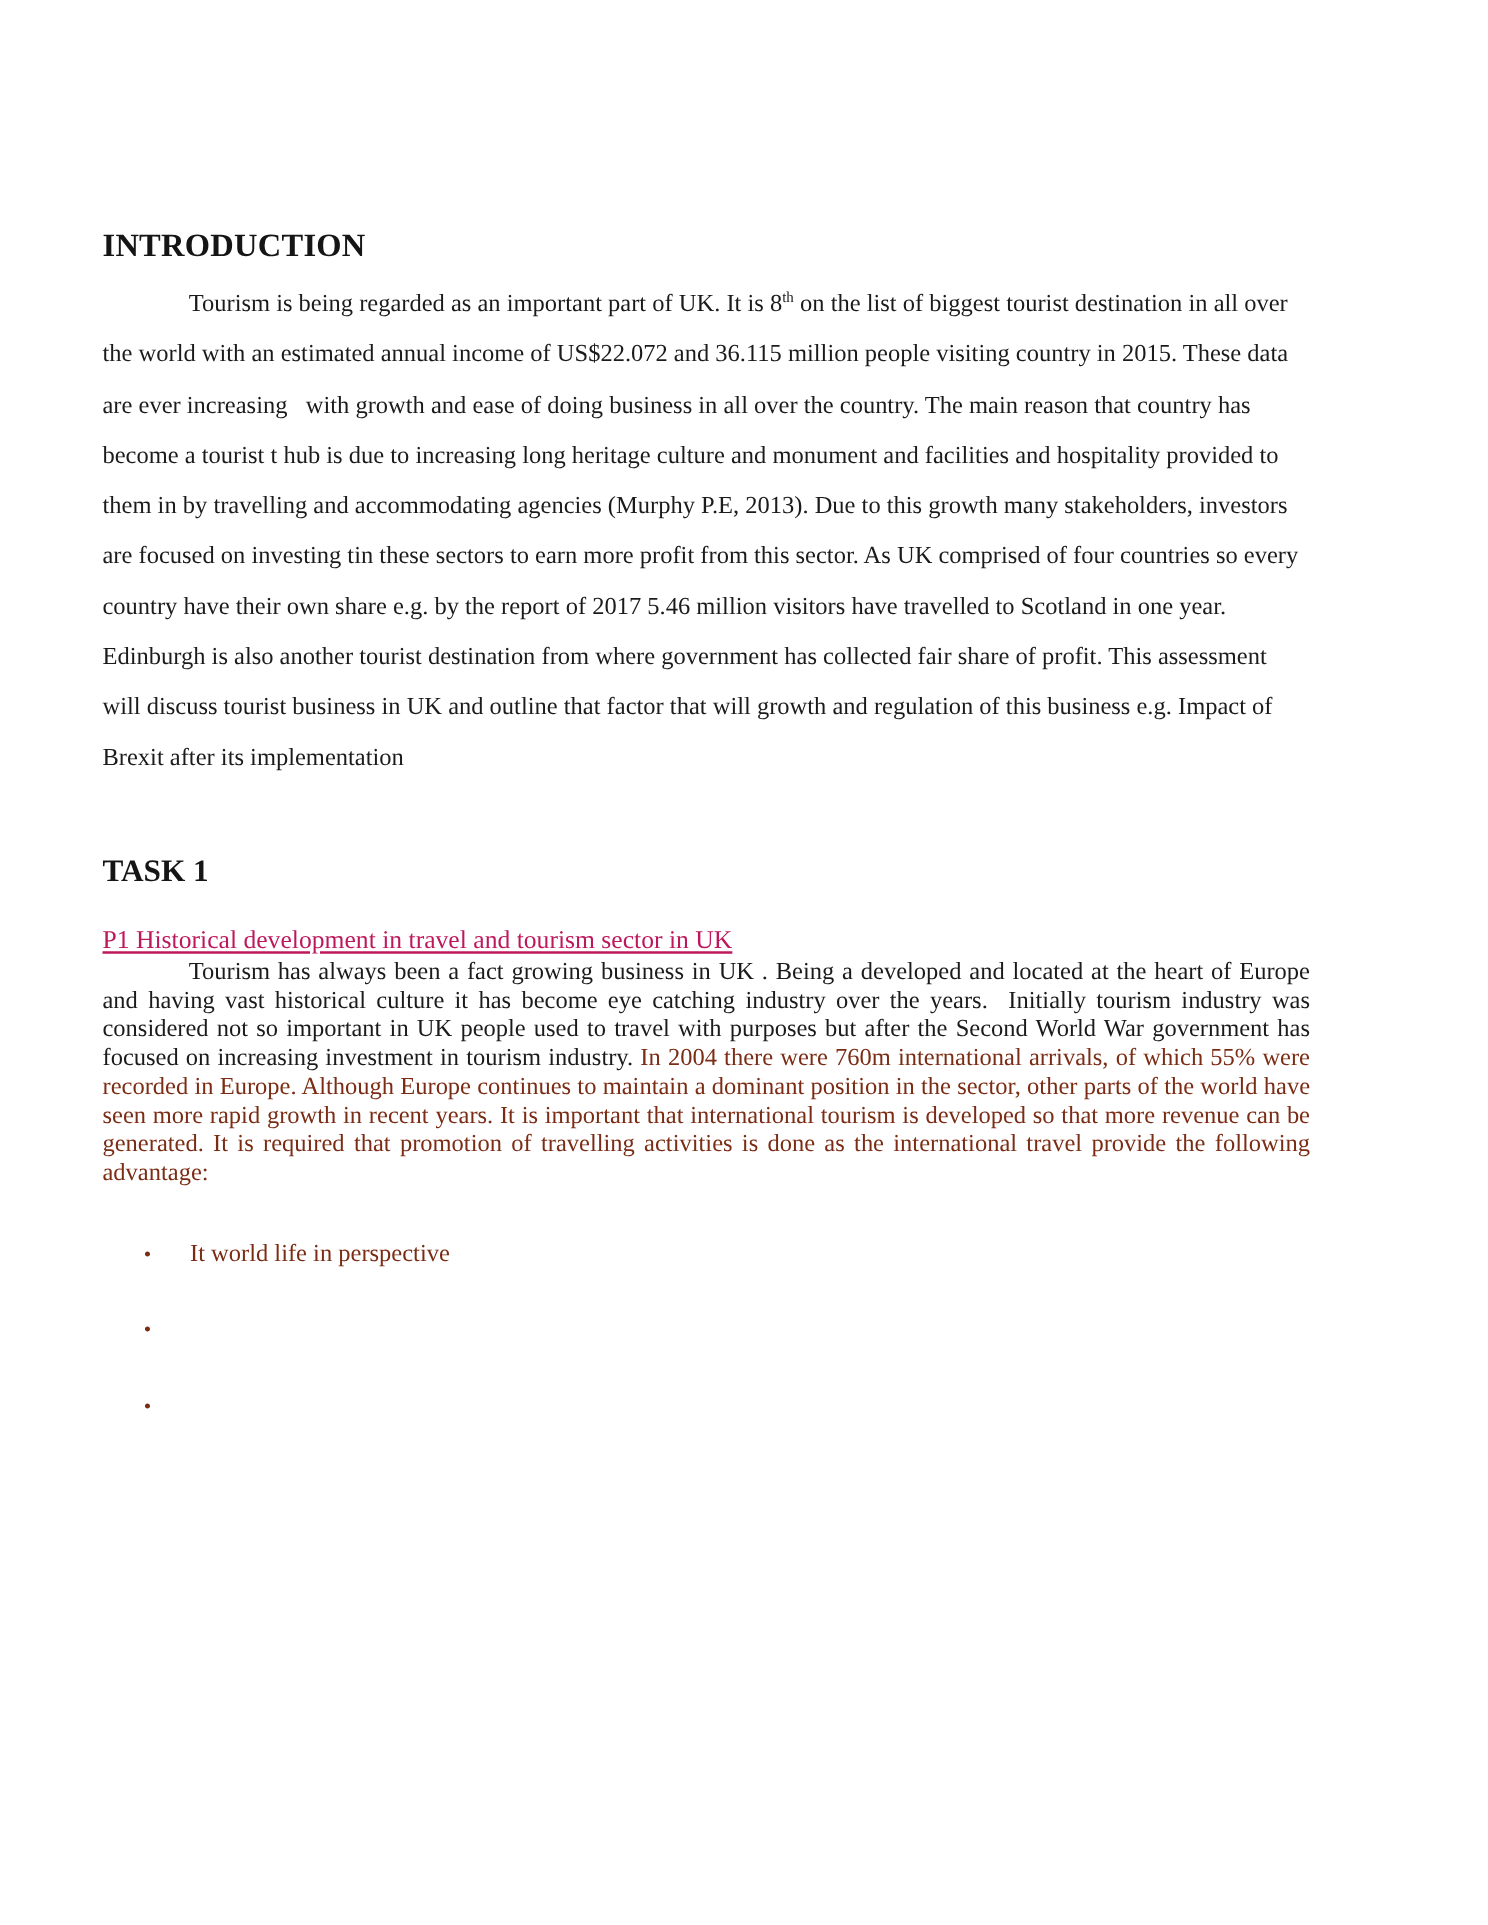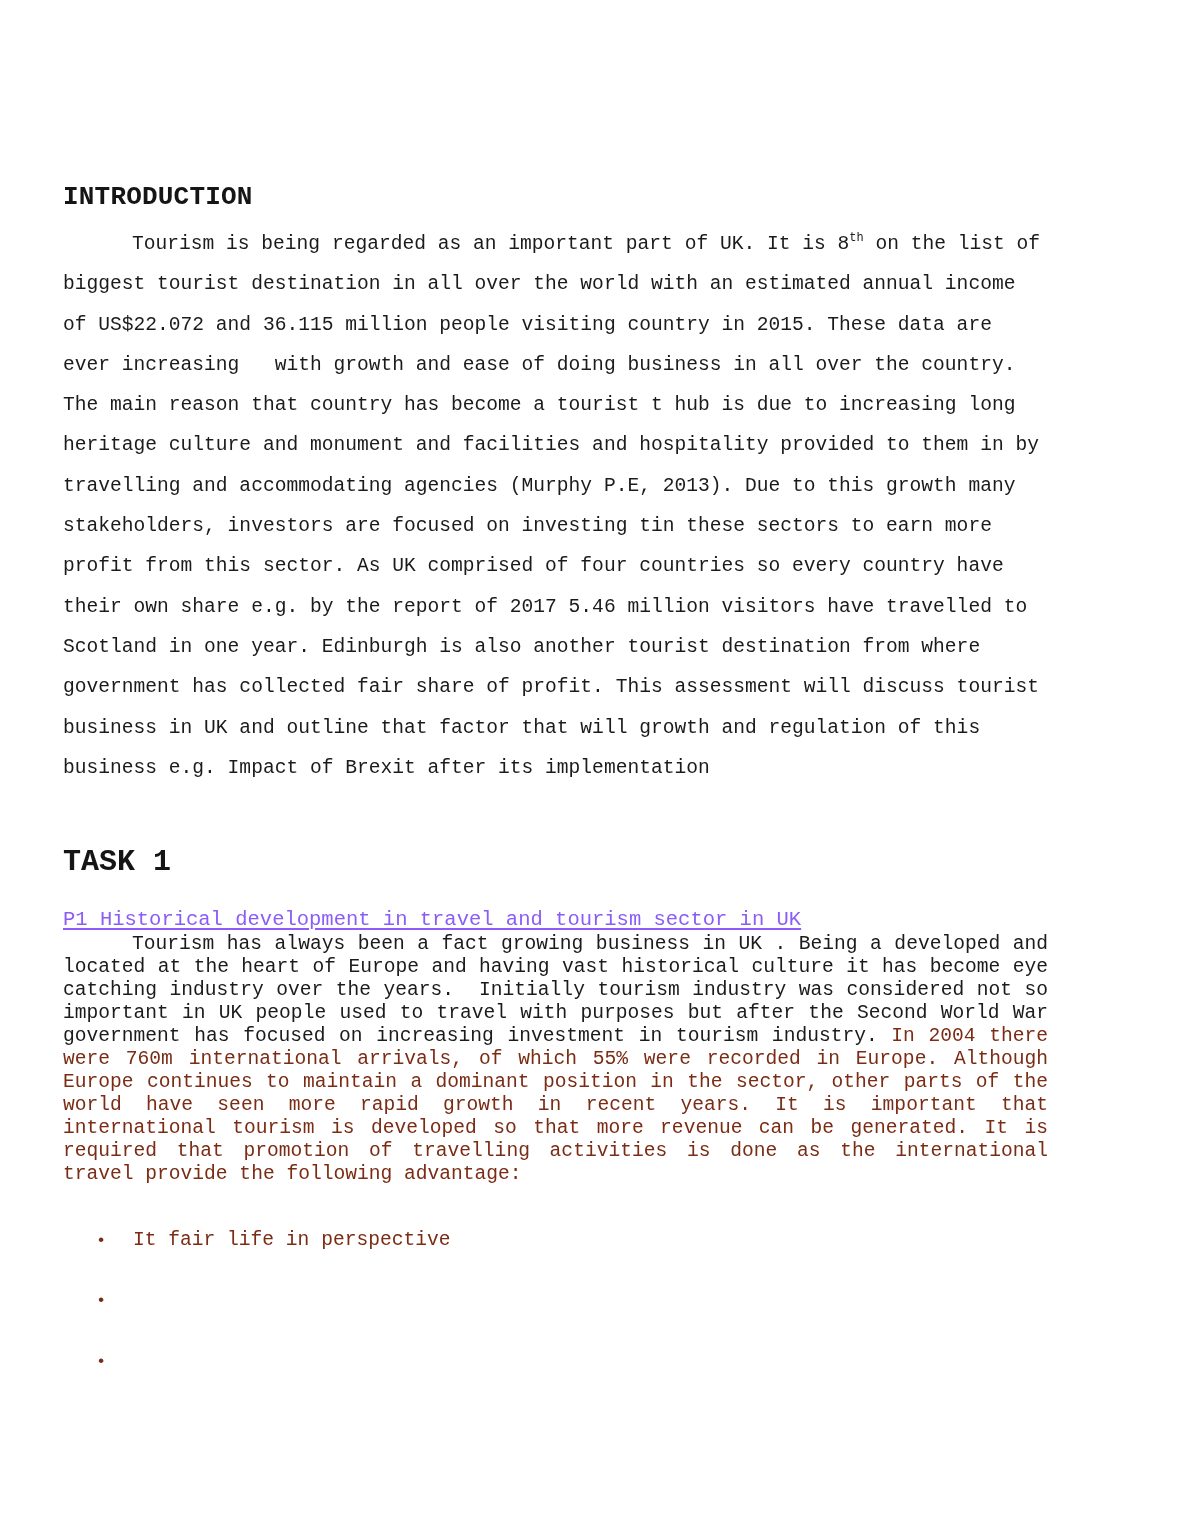--- a/index.html
+++ b/index.html
@@ -11,22 +11,21 @@
     width: 1190px;
     height: 1540px;
     font-family: "Liberation Serif", "DejaVu Serif", serif;
     color: #1b1b1b;
     overflow: hidden;
   }
   .page {
     box-sizing: border-box;
     width: 1190px;
     height: 1540px;
-    padding: 182px 142px 40px 63px;
-    font-family: Liberation Mono, monospace;
+    padding: 182px 142px 40px 82px;
   }
   .section-heading {
     font-size: 26px;
     font-weight: bold;
     margin: 0;
     padding: 0;
     color: #151515;
     letter-spacing: 0.2px;
   }
   .body-paragraph {
@@ -34,34 +33,34 @@
     line-height: 40.3px;
     margin: 12px 0 0 0;
     text-indent: 69px;
     white-space: pre-wrap;
   }
   .body-paragraph sup {
     font-size: 12px;
     line-height: 0;
   }
   .task-heading {
-    font-size: 30px;
+    font-size: 25px;
     font-weight: bold;
     margin: 57px 0 16px 0;
     padding: 0;
     color: #151515;
   }
   .subheading {
     font-size: 20.5px;
     font-weight: normal;
     text-decoration: underline;
     text-underline-offset: 3px;
     margin: 29px 0 0 0;
     padding: 0;
-    color: #8b5cf6;
+    color: #be185d;
   }
   .task-paragraph {
     font-size: 19.6px;
     line-height: 23px;
     margin: 2px 0 0 0;
     text-indent: 69px;
     text-align: justify;
     white-space: pre-wrap;
   }
   .accent-text {
@@ -97,21 +96,21 @@
 
   <h2 class="task-heading">TASK 1</h2>
 
   <h3 class="subheading">P1 Historical development in travel and tourism sector in UK</h3>
 
   <p class="task-paragraph"><span>Tourism has always been a fact growing business in UK . Being a developed and located at the heart of Europe and having vast historical culture it has become eye catching industry over the years.  Initially tourism industry was considered not so important in UK people used to travel with purposes but after the Second World War government has focused on increasing investment in tourism industry. </span><span class="accent-text">In 2004 there were 760m international arrivals, of which 55% were recorded in Europe. Although Europe continues to maintain a dominant position in the sector, other parts of the world have seen more rapid growth in recent years. It is important that international tourism is developed so that more revenue can be generated. It is required that promotion of travelling activities is done as the international travel provide the following advantage:</span></p>
 
   <ul class="bullet-list">
     <li>
       <span class="bullet-marker">•</span>
-      <span>It fair life in perspective</span>
+      <span>It world life in perspective</span>
     </li>
     <li>
       <span class="bullet-marker">•</span>
     </li>
     <li>
       <span class="bullet-marker">•</span>
     </li>
   </ul>
 
 </div>

